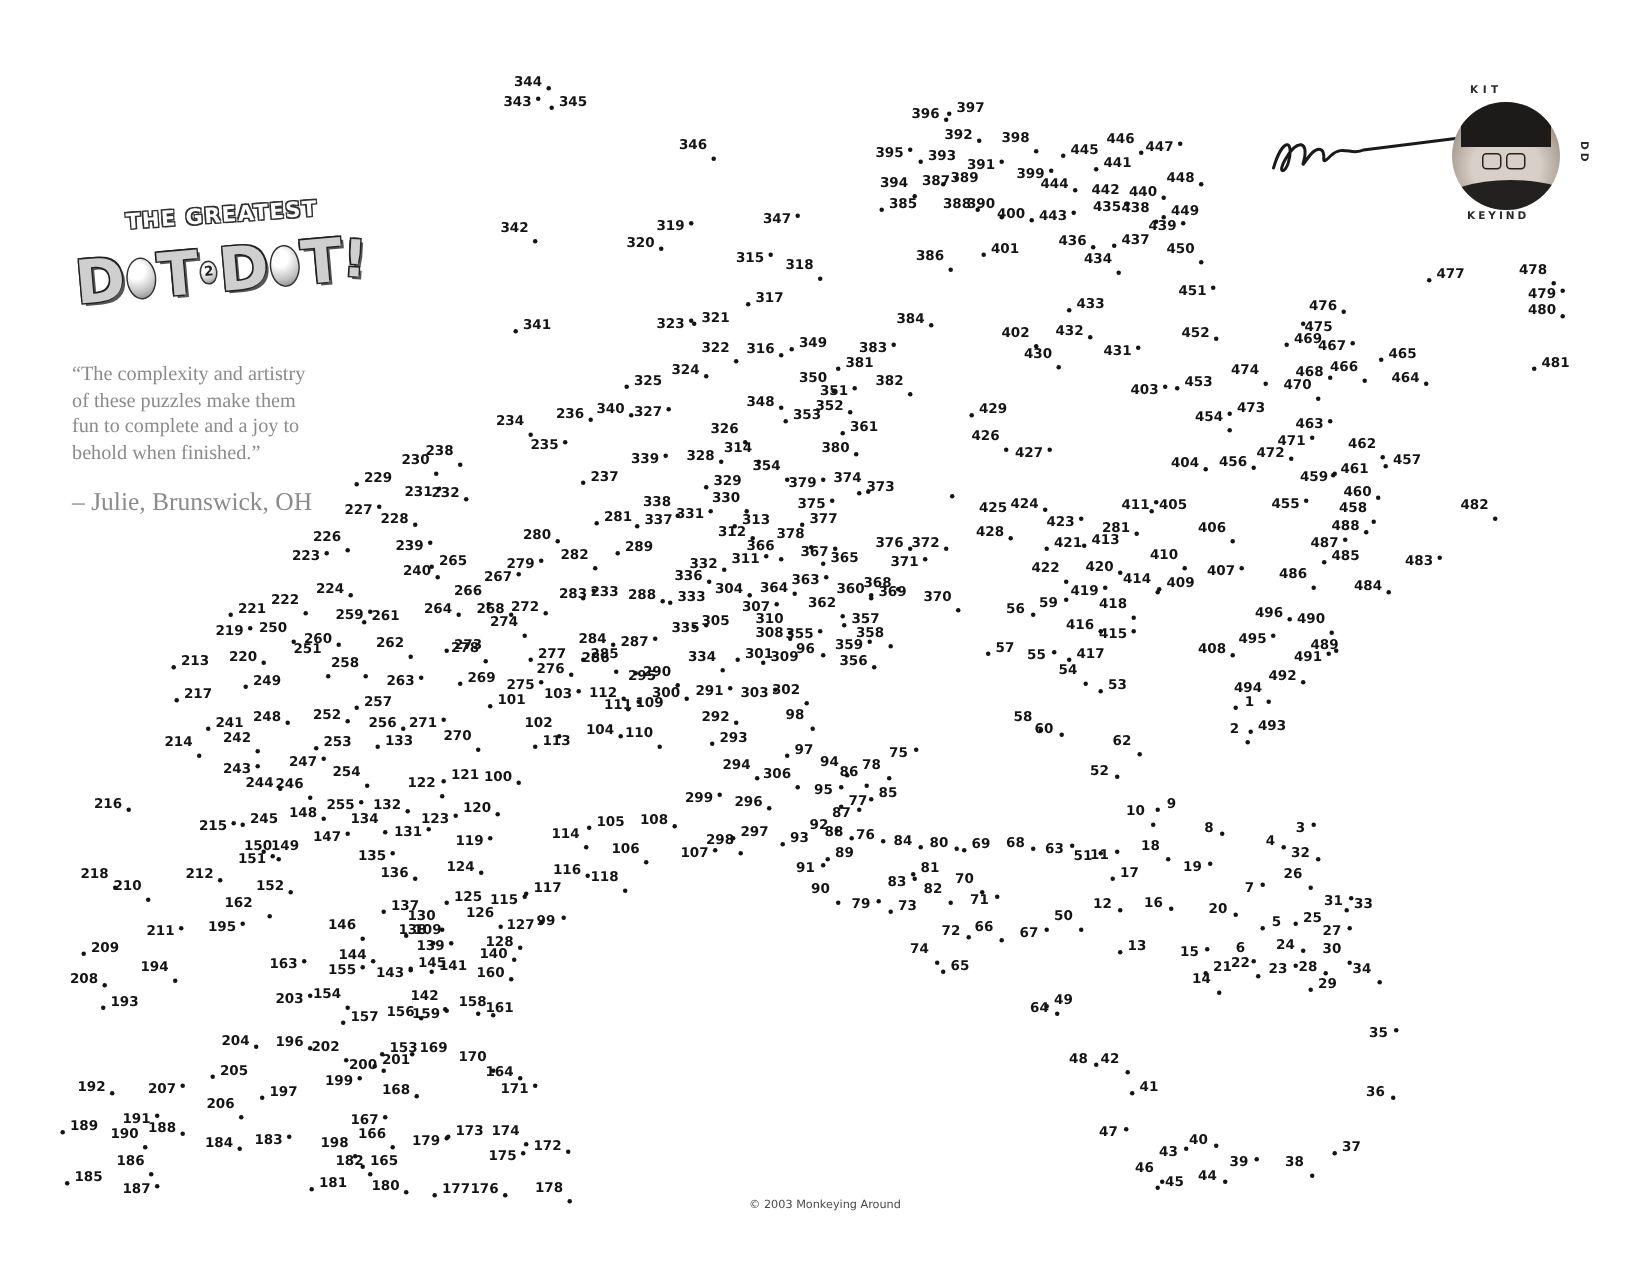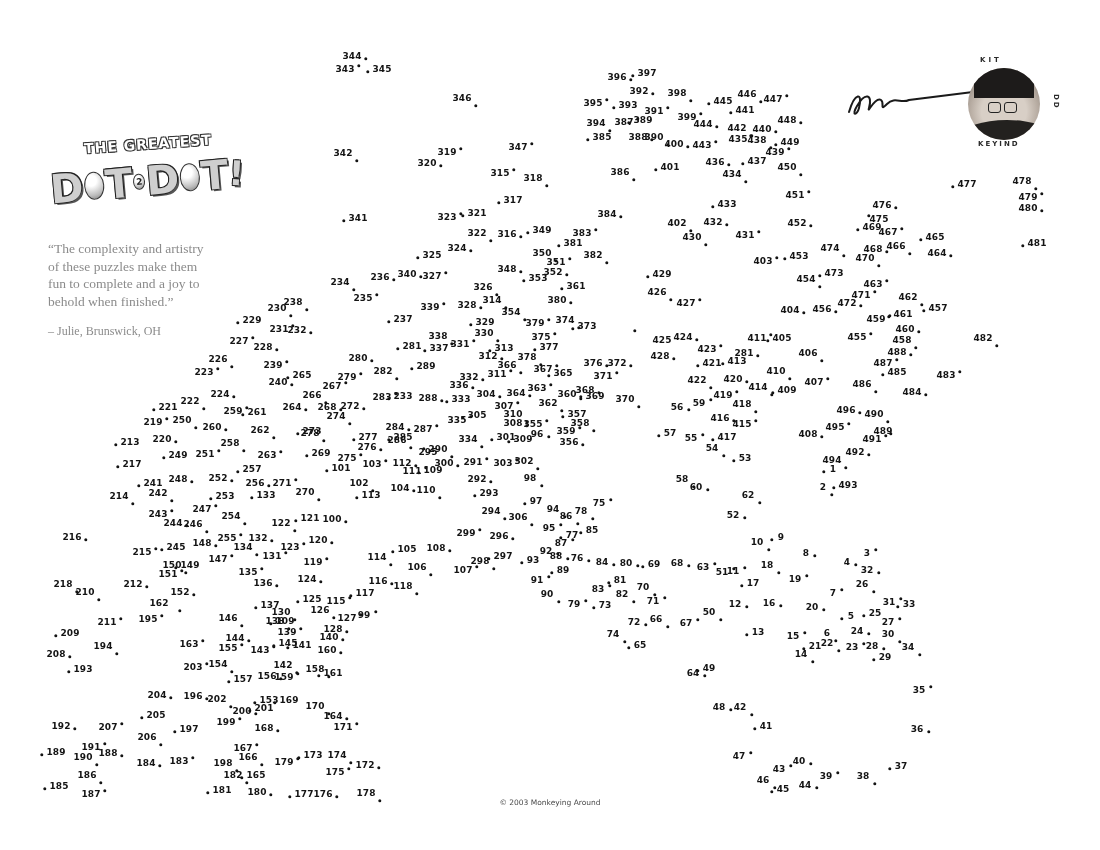--- a/index.html
+++ b/index.html
@@ -32,21 +32,21 @@
      text-shadow:-1px -1px 0 #222,1px -1px 0 #222,-1px 1px 0 #222,2px 2px 0 #555;}
   .dd-ball{width:26px;height:26px;border-radius:50%;border:1px solid #333;
      background:radial-gradient(circle at 35% 30%,#fff 0 25%,#bbb 70%,#777 100%);}
   .dd-ball.small{width:14px;height:14px;font-size:9px;font-weight:bold;color:#222;
      display:flex;align-items:center;justify-content:center;}
   .dd-bang{font-size:34px;transform:rotate(8deg);}
 
   
   .quote{position:absolute;left:48px;top:240px;width:200px;color:#8b8b8b;
      font-family:"Liberation Serif",serif;font-size:13.5px;line-height:1.3;}
-  .quote-attr{margin-top:14px;color:#8b8b8b;font-family:"Liberation Serif",serif;font-size:12px;}
+  .quote-attr{margin-top:14px;color:#8b8b8b;font-family:"Liberation Serif",serif;font-size:17px;}
 
   
   .signature{position:absolute;left:845px;top:82px;}
   .artist-photo{position:absolute;left:968px;top:68px;width:72px;height:72px;border-radius:50%;
      background:radial-gradient(circle at 50% 60%,#d8cfc6 0 40%,#b7aca2 60%,#6b625c 100%);overflow:hidden;}
   .hair{position:absolute;left:6px;top:-4px;width:60px;height:34px;border-radius:50% 50% 0 0;background:#1d1b1a;}
   .shoulders{position:absolute;left:-6px;bottom:-10px;width:90px;height:30px;border-radius:50% 50% 0 0;background:#23211f;}
   .glasses{position:absolute;left:20px;top:30px;width:32px;height:10px;}
   .glasses span{display:inline-block;width:11px;height:9px;border:1.5px solid #222;border-radius:3px;margin-right:3px;}
   .arc-text{position:absolute;color:#2a2a2a;font-size:7px;font-weight:bold;letter-spacing:3px;}
@@ -597,21 +597,21 @@
       <span class="dot-label" style="left: 193px; top: 524px;">246</span>
       <span class="dot-pt" style="left: 207px; top: 532px;"></span>
       <span class="dot-label" style="left: 202px; top: 509px;">247</span>
       <span class="dot-pt" style="left: 216px; top: 506px;"></span>
       <span class="dot-label" style="left: 178px; top: 479px;">248</span>
       <span class="dot-pt" style="left: 192px; top: 482px;"></span>
       <span class="dot-label" style="left: 178px; top: 455px;">249</span>
       <span class="dot-pt" style="left: 164px; top: 458px;"></span>
       <span class="dot-label" style="left: 182px; top: 420px;">250</span>
       <span class="dot-pt" style="left: 196px; top: 428px;"></span>
-      <span class="dot-label" style="left: 205px; top: 454px;">251</span>
+      <span class="dot-label" style="left: 205px; top: 434px;">251</span>
       <span class="dot-pt" style="left: 219px; top: 451px;"></span>
       <span class="dot-label" style="left: 218px; top: 478px;">252</span>
       <span class="dot-pt" style="left: 232px; top: 481px;"></span>
       <span class="dot-label" style="left: 225px; top: 496px;">253</span>
       <span class="dot-pt" style="left: 211px; top: 499px;"></span>
       <span class="dot-label" style="left: 231px; top: 516px;">254</span>
       <span class="dot-pt" style="left: 245px; top: 524px;"></span>
       <span class="dot-label" style="left: 227px; top: 538px;">255</span>
       <span class="dot-pt" style="left: 241px; top: 535px;"></span>
       <span class="dot-label" style="left: 255px; top: 483px;">256</span>

